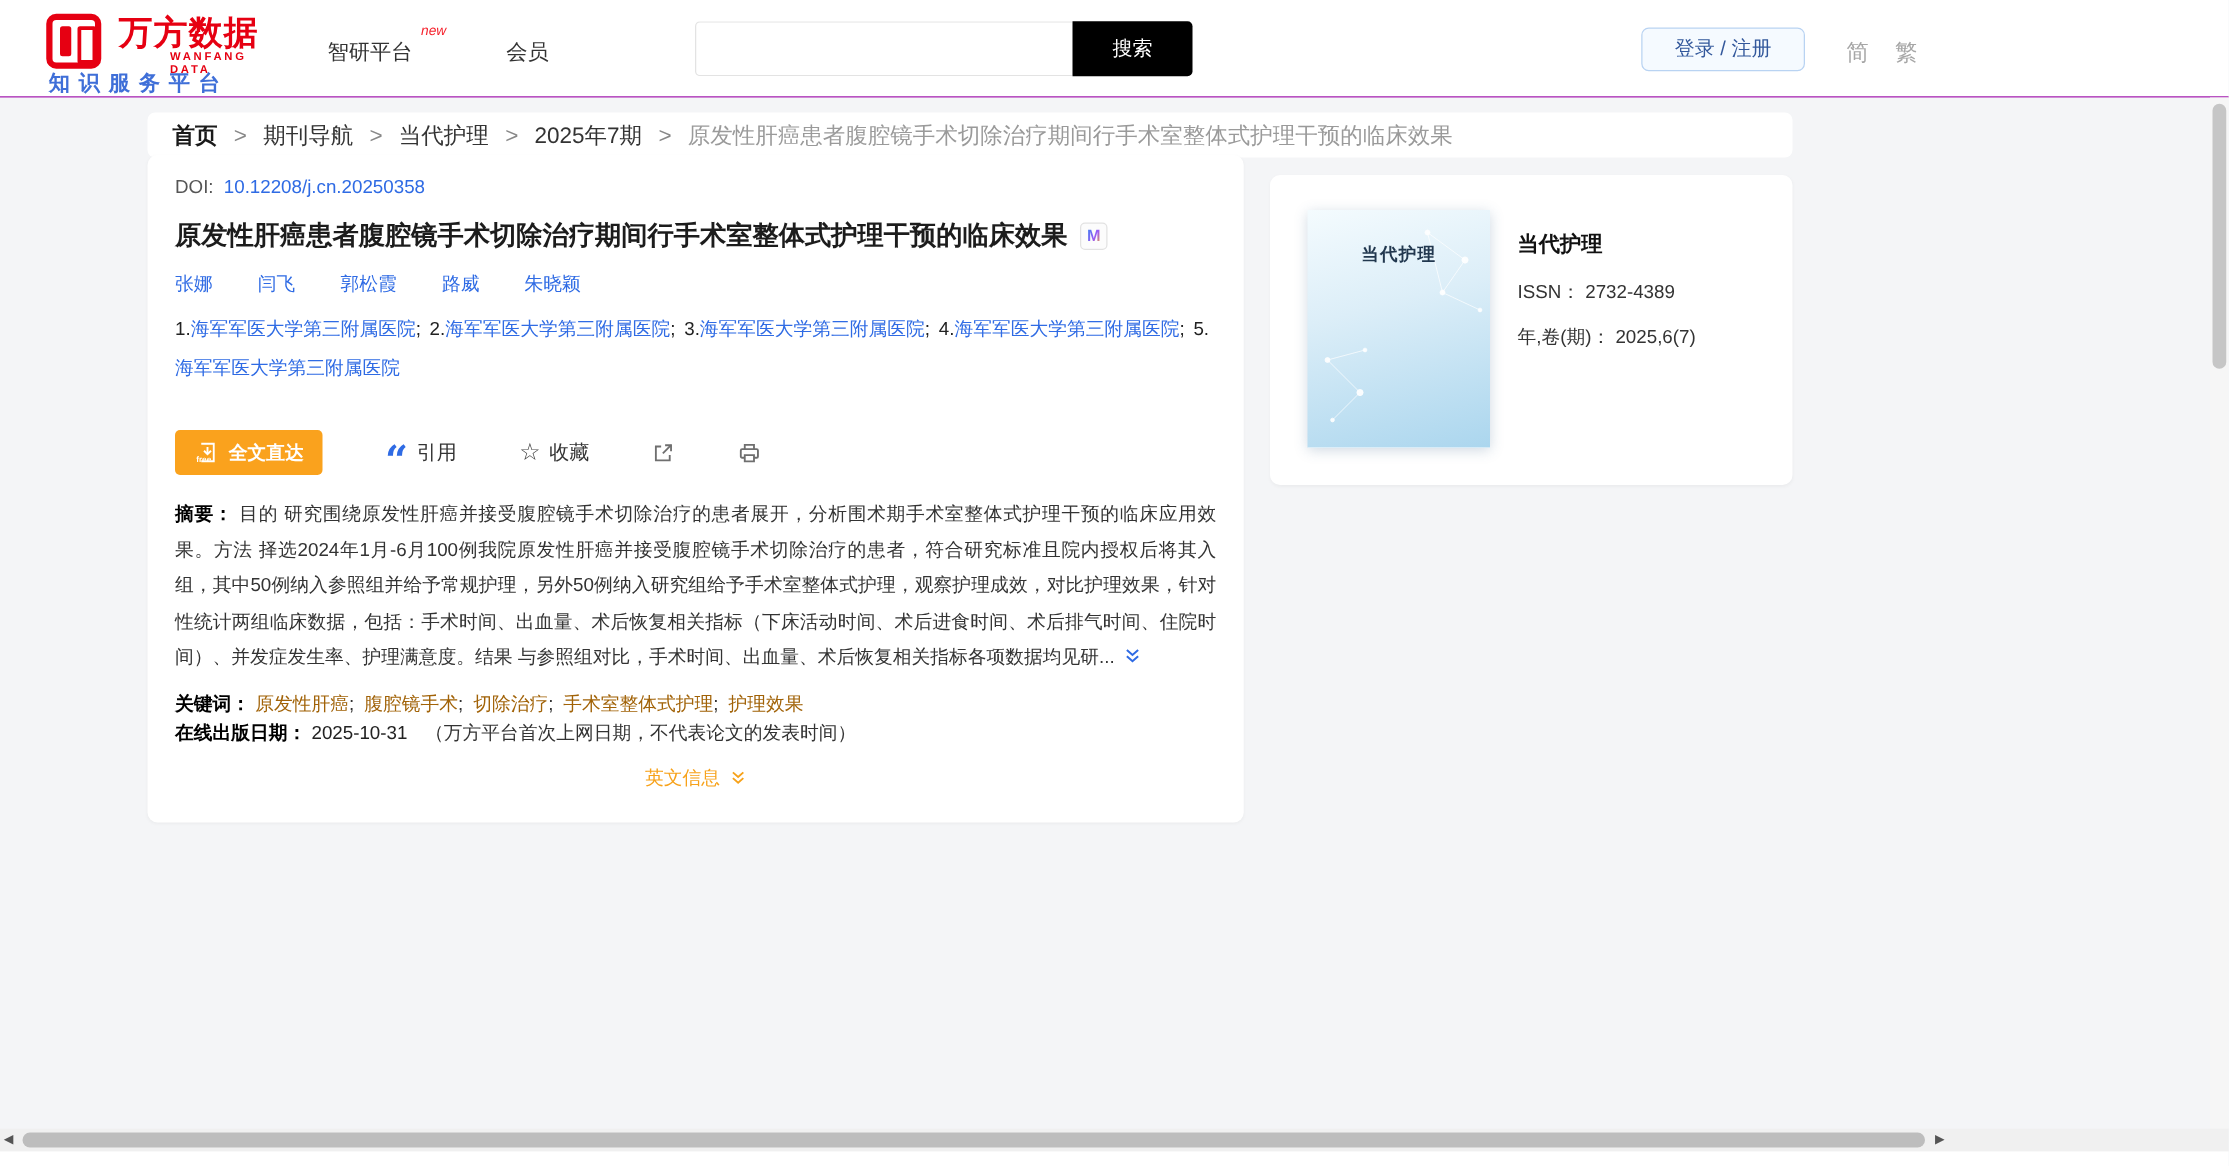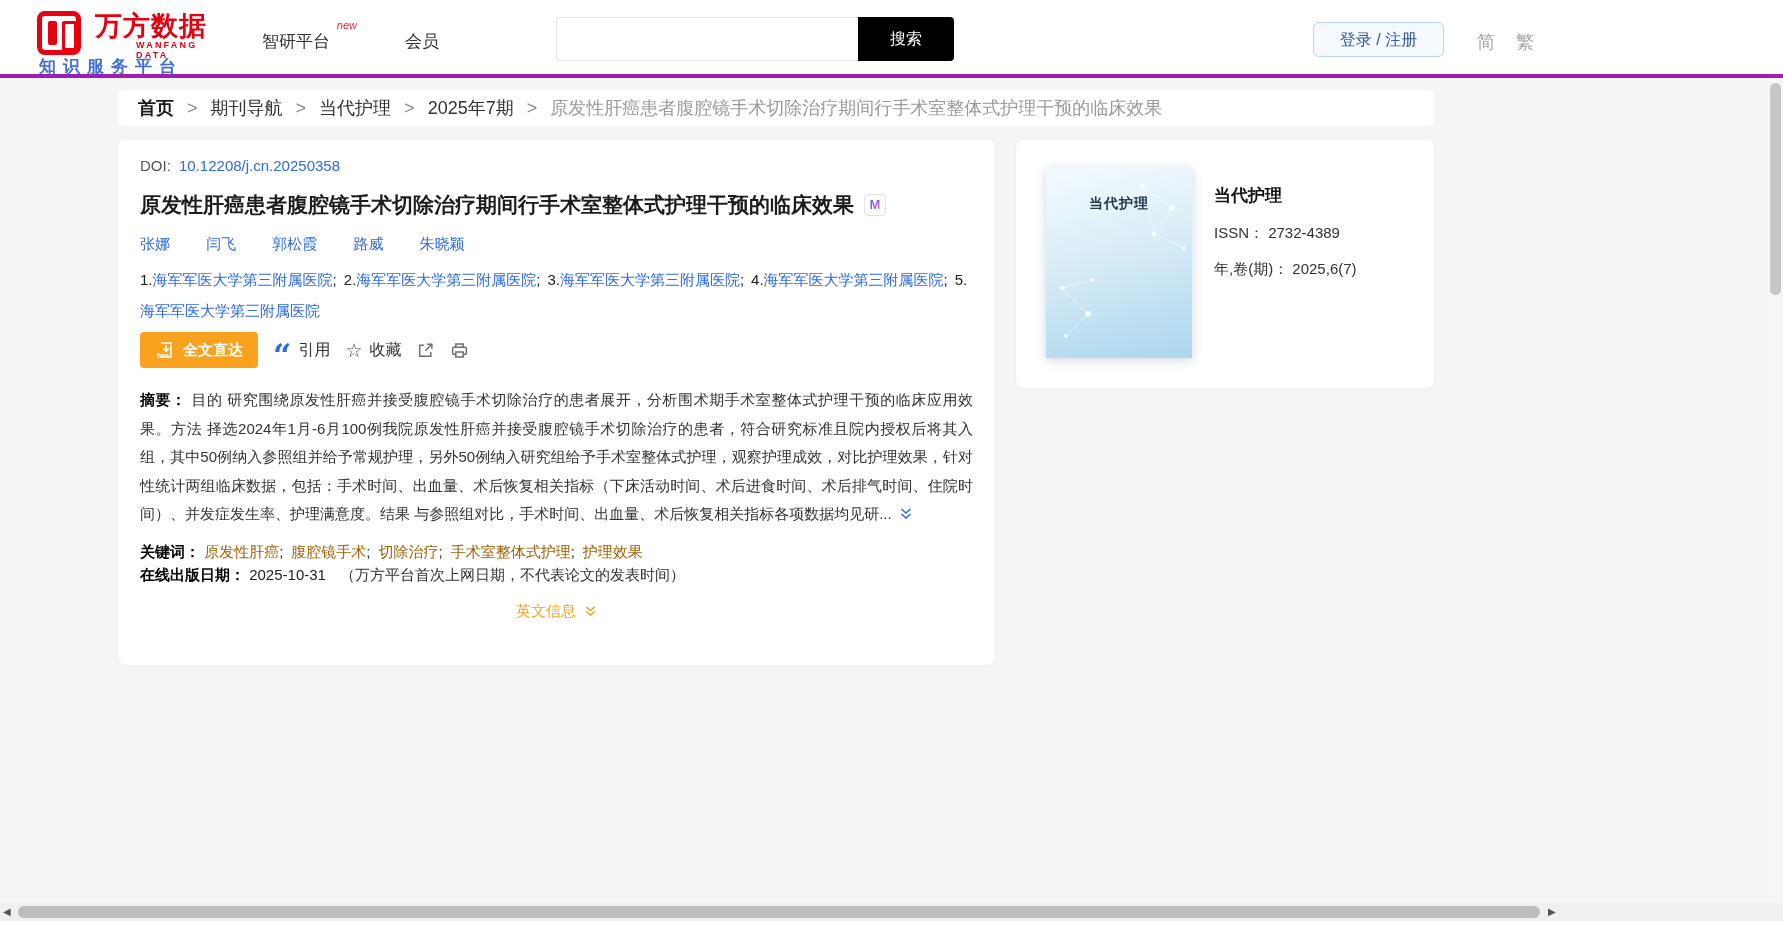--- a/index.html
+++ b/index.html
@@ -8,21 +8,21 @@
     position:relative;
     background:#f4f5f7;
     font-family:"Liberation Sans","DejaVu Sans",sans-serif;
     color:#333;
   }
   a { text-decoration:none; cursor:pointer; }
 
   
   .header {
     position:absolute; top:0; left:0; width:1783px; height:78px;
-    background:#fff; border-bottom:4px solid #a21caf; z-index:5;
+    background:#fff; border-bottom:1px solid #a21caf; z-index:5;
   }
   .logo { position:absolute; left:35px; top:8px; width:190px; height:64px; cursor:pointer; }
   .logo-mark {
     position:absolute; left:2px; top:3px; width:44px; height:44px;
     border:5px solid #e60012; border-radius:8px; background:#fff;
   }
   .logo-mark::before {
     content:""; position:absolute; left:6px; top:5px; width:9px; height:24px;
     background:#e60012; border-radius:2px;
   }
@@ -64,21 +64,21 @@
     background:#fff; border-radius:6px; line-height:36px; padding:0 20px;
     font-size:18px; color:#333; white-space:nowrap; overflow:hidden;
   }
   .bc-link { color:#333; }
   .bc-home { font-weight:bold; color:#1a1a1a; }
   .bc-sep { color:#888; margin:0 8px; }
   .bc-current { color:#9a9a9a; }
 
   
   .article-card {
-    position:absolute; left:118px; top:140px; width:877px; min-height:525px;
+    position:absolute; left:118px; top:124px; width:877px; min-height:525px;
     background:#fff; border-radius:8px; box-shadow:0 1px 3px rgba(0,0,0,.04);
     padding:16px 22px 22px 22px;
   }
   .doi-row { font-size:15px; color:#555; line-height:20px; }
   .doi-link { color:#2f6be4; margin-left:4px; }
 
   .article-title {
     margin-top:16px; font-size:21px; font-weight:bold; color:#1c1c1c;
     line-height:26px; display:flex; align-items:center; gap:10px;
   }
@@ -93,21 +93,21 @@
   }
 
   .authors { margin-top:16px; font-size:15px; line-height:20px; }
   .author-link { color:#2f6be4; margin-right:32px; }
 
   .affils { margin-top:10px; font-size:15px; line-height:31px; color:#222; }
   .aff-num { color:#222; }
   .aff-link { color:#2f6be4; }
   .aff-sep { color:#222; margin-right:7px; }
 
-  .action-row { margin-top:6px; height:36px; display:flex; align-items:center; gap:15px; }
+  .action-row { margin-top:34px; height:36px; display:flex; align-items:center; gap:50px; }
   .fulltext-btn {
     display:inline-flex; align-items:center; gap:8px;
     background:#faa21d; color:#fff; font-size:15px; font-weight:600;
     height:36px; padding:0 15px; border-radius:4px; border:none; cursor:pointer;
     font-family:inherit;
   }
   .cite-btn, .fav-btn { display:inline-flex; align-items:center; gap:7px; font-size:16px; color:#333; cursor:pointer; }
   .quote-glyph {
     color:#2f6be4; font-size:32px; font-weight:bold; font-family:"DejaVu Serif",serif;
     height:18px; line-height:30px; overflow:hidden; display:inline-block;

